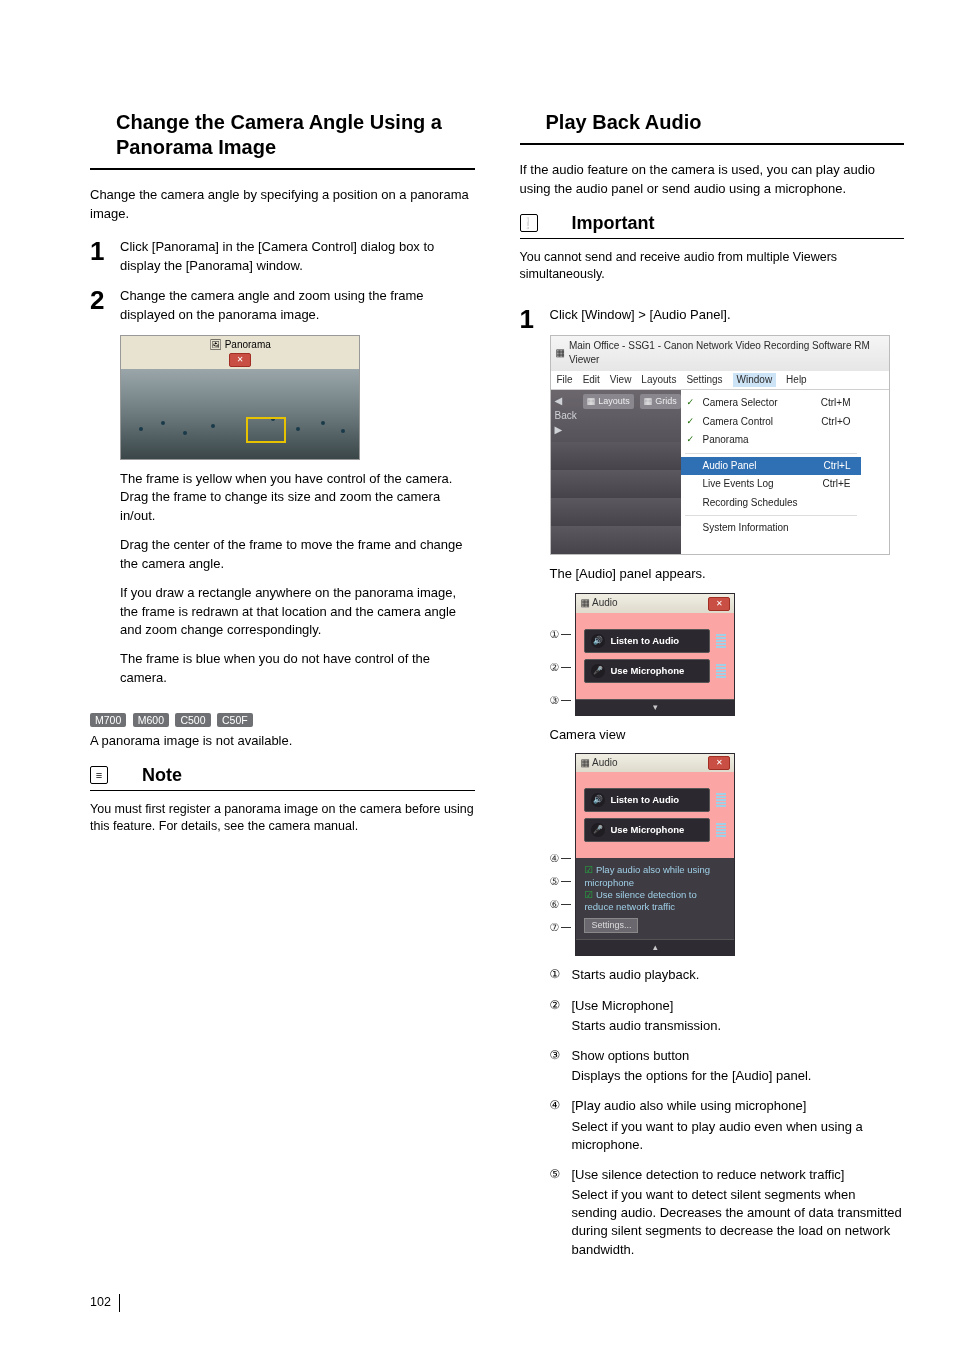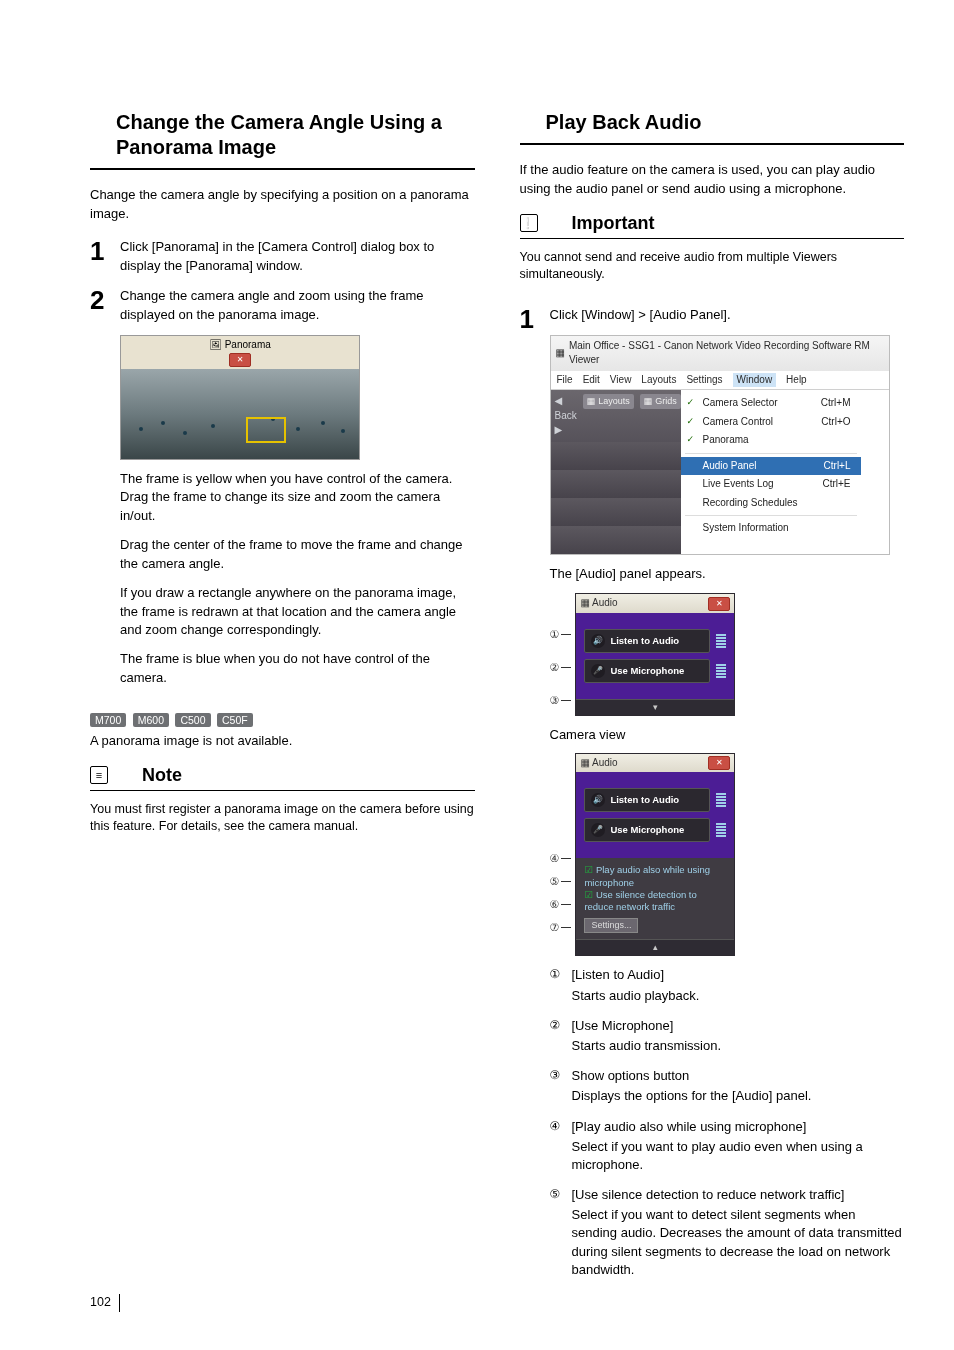--- a/index.html
+++ b/index.html
@@ -139,21 +139,21 @@
   .menu-drop .row.hl { background:#2f6fb3; color:#fff; }
   .menu-drop .row .chk {
     position:absolute; left:6px; color:#1a6a00; font-size:9px;
   }
   .menu-drop .sep { height:1px; background:#ddd; margin:3px 4px; }
   .dark-strip {
     height:28px;
     background:linear-gradient(#5c585f,#47434b);
   }
   .audio-win {
-    width:160px; background:#4c1d95; color:#eee; font-size:10px;
+    width:160px; background:#fca5a5; color:#eee; font-size:10px;
     border:1px solid #2c2930;
   }
   .audio-title {
     background:linear-gradient(#f0eee4,#dedacc);
     color:#333; display:flex; justify-content:space-between;
     padding:2px 4px; align-items:center;
   }
   .audio-body { padding:10px 8px; }
   .audio-btnrow { display:flex; align-items:center; margin:6px 0; position:relative;}
   .audio-btn {
@@ -467,21 +467,20 @@
               <span class="set-btn">Settings...</span>
             </div>
             <div class="chevbar">▴</div>
           </div>
         </div>
 
         <ul class="olist">
           <li>
               <span class="n">①</span>
             <span class="t">
-                <span class="lbl">[Listen to Audio]</span>
                 <span class="desc">Starts audio playback.</span>
               </span>
             </li>
           <li>
               <span class="n">②</span>
             <span class="t">
                 <span class="lbl">[Use Microphone]</span>
                 <span class="desc">Starts audio transmission.</span>
               </span>
             </li>

